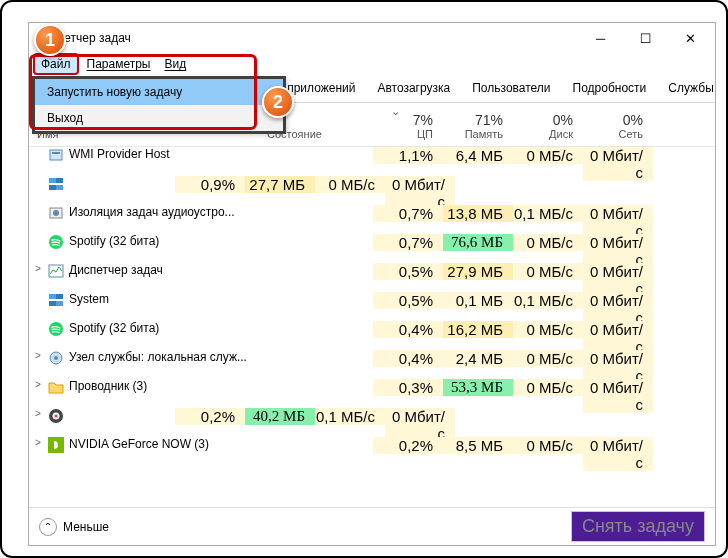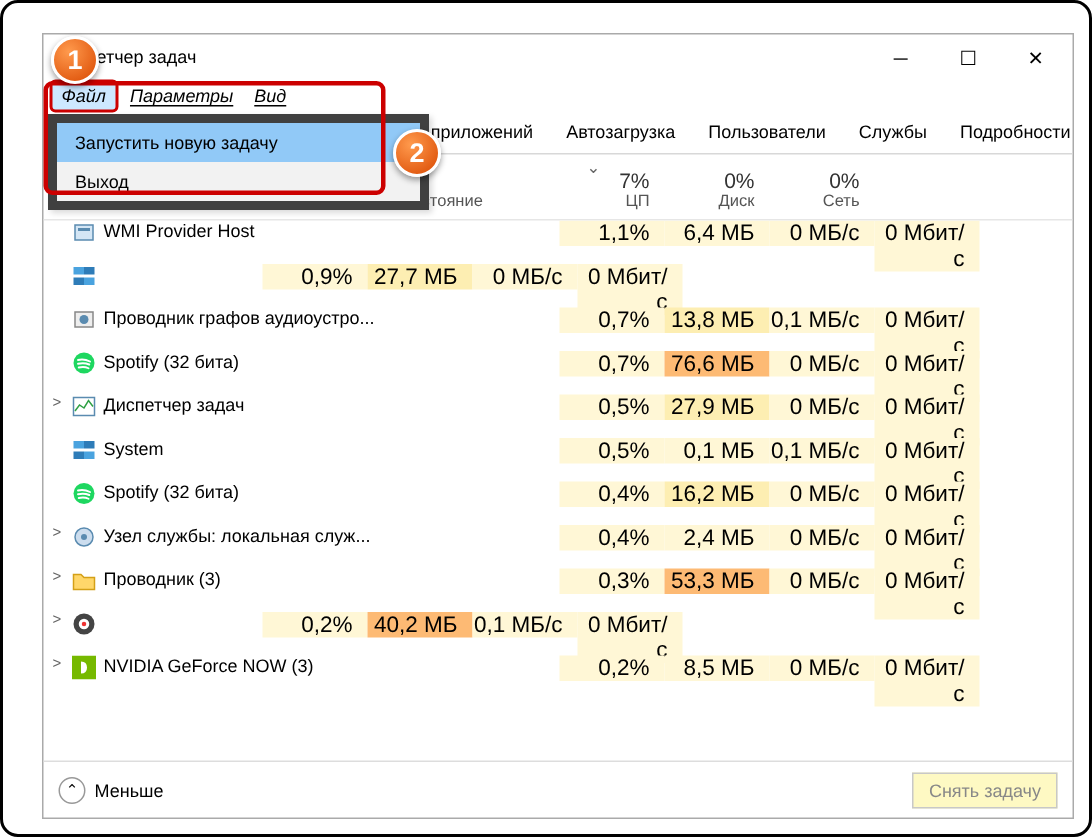--- a/index.html
+++ b/index.html
@@ -3,23 +3,23 @@
 <meta charset="utf-8">
 <style>
 * { box-sizing: border-box; margin: 0; padding: 0; font-family: "Segoe UI", Tahoma, sans-serif; }
 body { background: #fff; width: 728px; height: 558px; position: relative; }
 .outer-frame { position: absolute; inset: 0; border: 2px solid #000; border-radius: 12px; overflow: hidden; }
 .window { position: absolute; top: 20px; left: 26px; right: 10px; bottom: 10px; background: #fff; border: 1px solid #aaa; display: flex; flex-direction: column; }
 .titlebar { height: 30px; display: flex; align-items: center; padding: 0 2px 0 8px; font-size: 12px; }
 .titlebar .title { flex: 1; }
 .win-btn { width: 45px; height: 30px; display: flex; align-items: center; justify-content: center; font-size: 13px; }
 .menubar { height: 22px; display: flex; align-items: center; padding: 0 4px; font-size: 12px; gap: 2px; }
-.menu-item { padding: 2px 6px; text-decoration: underline; text-underline-offset: 2px; font-style: italic; }
+.menu-item { padding: 2px 6px; text-decoration: underline; text-underline-offset: 2px; }
 .menu-file { border: 2px solid #cc0000; border-radius: 4px; background: #cde8ff; text-decoration: none; }
-.dropdown { position: absolute; top: 74px; left: 30px; width: 254px; background: #f2f2f2; border: 6px solid #404040; box-shadow: 2px 2px 4px rgba(0,0,0,0.15); z-index: 10; }
+.dropdown { position: absolute; top: 74px; left: 30px; width: 254px; background: #f2f2f2; border: 3px solid #404040; box-shadow: 2px 2px 4px rgba(0,0,0,0.15); z-index: 10; }
 .dropdown-outline { position: absolute; top: 52px; left: 27px; width: 228px; height: 76px; border: 3px solid #cc0000; border-radius: 6px; z-index: 11; pointer-events: none; }
 .dd-item { padding: 6px 12px; font-size: 12px; }
 .dd-item.sel { background: #91c9f7; }
 .tabs { height: 28px; display: flex; align-items: flex-end; padding: 0 2px; border-bottom: 1px solid #d8d8d8; font-size: 12px; }
 .tab { padding: 5px 10px 6px; border: 1px solid transparent; white-space: nowrap; }
 .tab.active { border: 1px solid #d8d8d8; border-bottom-color: #fff; background: #fff; position: relative; top: 1px; }
 .content { flex: 1; position: relative; overflow: hidden; }
 .colheads { display: flex; height: 44px; border-bottom: 1px solid #e6e6e6; font-size: 11px; color: #555; }
 .ch-name { flex: 0 0 234px; display: flex; align-items: flex-end; padding: 0 0 6px 8px; }
 .ch-state { flex: 0 0 110px; display: flex; align-items: flex-end; padding: 0 0 6px 4px; }
@@ -29,25 +29,25 @@
 .ch-col.cpu::before { content: "⌄"; position: absolute; top: 2px; left: 18px; font-size: 11px; color: #666; }
 .rows { overflow-y: scroll; overflow-x: hidden; height: 380px; }
 .row { display: flex; height: 29px; align-items: flex-start; font-size: 12px; border-bottom: 0px solid transparent; }
 .row .exp { flex: 0 0 18px; text-align: center; color: #666; font-size: 10px; }
 .row .icon { flex: 0 0 18px; height: 16px; display: flex; align-items: center; justify-content: center; }
 .row .name { flex: 0 0 198px; padding-left: 4px; white-space: nowrap; overflow: hidden; text-overflow: ellipsis; }
 .row .state { flex: 0 0 110px; }
 .row .cell { flex: 0 0 70px; text-align: right; padding-right: 10px; font-size: 15px; }
 .bg-y1 { background: #fff7d6; }
 .bg-y2 { background: #fdeeb2; }
-.bg-y3 { background: #fdba74; }
+.bg-y3 { background: #86efac; font-family: Liberation Serif, serif; }
 .footer { height: 38px; border-top: 1px solid #ddd; display: flex; align-items: center; padding: 0 10px; font-size: 12px; }
 .footer .less-icon { width: 18px; height: 18px; border: 1px solid #999; border-radius: 50%; display: flex; align-items: center; justify-content: center; font-size: 10px; margin-right: 6px; }
 .footer .spacer { flex: 1; }
-.endtask { padding: 4px 10px; border: 1px solid #c8c8c8; background: #fef9c3; color: #888; font-size: 12px; }
+.endtask { padding: 4px 10px; border: 1px solid #c8c8c8; background: #4c1d95; color: #888; font-size: 18px; }
 .callout { position: absolute; width: 32px; height: 32px; border-radius: 50%; background: radial-gradient(circle at 35% 30%, #ff9a4d, #d94800); border: 2px solid #fff; box-shadow: 0 2px 4px rgba(0,0,0,0.4); color: #fff; font-weight: bold; font-size: 18px; display: flex; align-items: center; justify-content: center; z-index: 20; }
 .c1 { top: 22px; left: 32px; }
 .c2 { top: 84px; left: 260px; }
 svg.ico { width: 16px; height: 16px; }
 </style>
 </head>
 <body>
 
 <div class="outer-frame">
   <div class="window">
@@ -63,33 +63,37 @@
       <span class="menu-item menu-file">Файл</span>
       <span class="menu-item">Параметры</span>
       <span class="menu-item">Вид</span>
     </div>
 
     <div class="tabs">
       <div class="tab active" style="visibility:hidden">Процессы</div>
       <div class="tab" style="margin-left:120px">Журнал приложений</div>
       <div class="tab">Автозагрузка</div>
       <div class="tab">Пользователи</div>
+      <div class="tab">Подробности</div>
       <div class="tab">Службы</div>
-      <div class="tab">Подробности</div>
     </div>
 
     <div class="content">
       <div class="colheads">
         <div class="ch-name">Имя</div>
         <div class="ch-state">Состояние</div>
         <div class="ch-col cpu">
           <span class="pct">7%</span>
           <span>ЦП</span>
         </div>
         <div class="ch-col">
+          <span class="pct">71%</span>
+          <span>Память</span>
+        </div>
+        <div class="ch-col">
           <span class="pct">0%</span>
           <span>Диск</span>
         </div>
         <div class="ch-col">
           <span class="pct">0%</span>
           <span>Сеть</span>
         </div>
       </div>
 
       <div class="rows" id="rows">
@@ -125,21 +129,21 @@
             <span class="cell bg-y1">0 Мбит/с</span>
           </div>
           <div class="row">
             <span class="exp"></span>
             <span class="icon">
               <svg class="ico" viewBox="0 0 16 16">
                 <rect x="2" y="3" width="12" height="10" fill="#eee" stroke="#888"></rect>
                 <circle cx="8" cy="8" r="3" fill="#5a8bb0"></circle>
               </svg>
             </span>
-            <span class="name">Проводник графов аудиоустро...</span>
+            <span class="name">Изоляция задач аудиоустро...</span>
             <span class="state"></span>
             <span class="cell bg-y1">0,7%</span>
             <span class="cell bg-y2">13,8 МБ</span>
             <span class="cell bg-y1">0,1 МБ/с</span>
             <span class="cell bg-y1">0 Мбит/с</span>
           </div>
           <div class="row">
             <span class="exp"></span>
             <span class="icon">
               <svg class="ico" viewBox="0 0 16 16">

